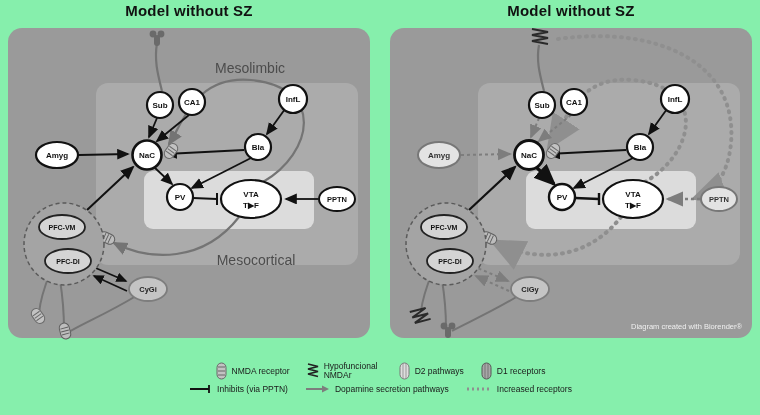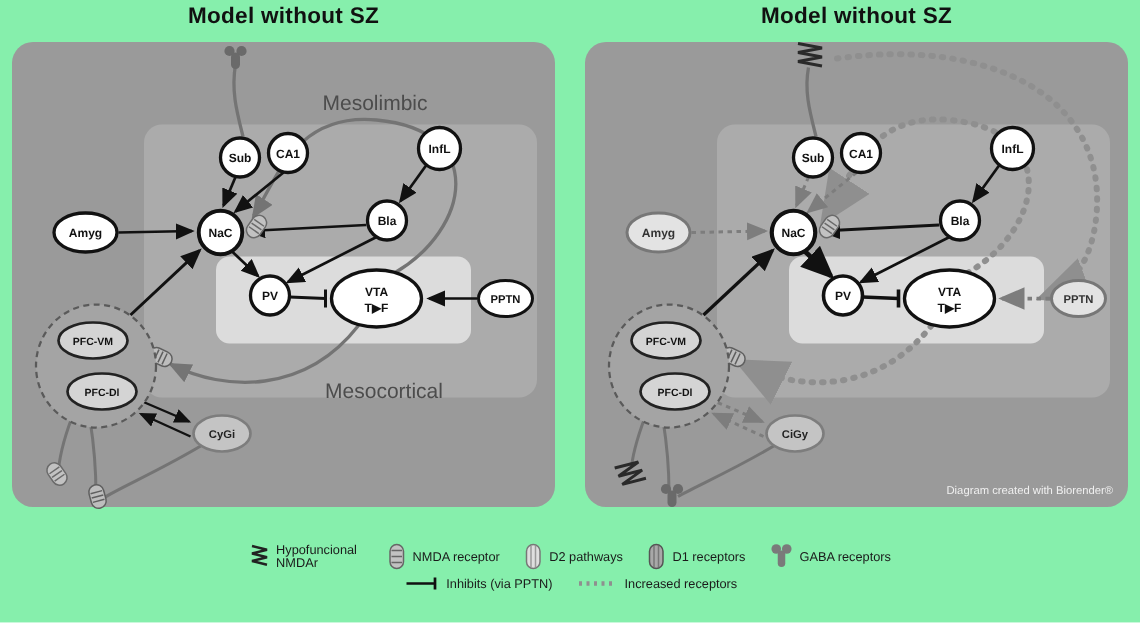--- a/index.html
+++ b/index.html
@@ -253,63 +253,62 @@
       <ellipse cx="140" cy="264" rx="19" ry="12" fill="#c4c4c4" stroke="#7d7d7d" stroke-width="1.8"></ellipse>
       <text x="140" y="267" text-anchor="middle" font-size="7.5" font-weight="bold" fill="#222">CiGy</text>
     </g>
 
     <text x="352" y="304" text-anchor="end" font-size="7.5" fill="#f0f0f0">Diagram created with Biorender®</text>
   </svg>
 
   <div class="legend">
     <div class="legend-row">
       <div class="legend-item">
-        <svg width="14" height="18">
-          <path d="M2,2 L12,4.5 L2,7 L12,9.5 L2,12 L12,14.5" stroke="#222" stroke-width="1.6" fill="none"></path>
-        </svg>
-        <span class="wrap2">Hypofuncional NMDAr</span>
-      </div>
-      <div class="legend-item">
         <svg width="13" height="18">
           <rect x="2" y="1" width="9" height="16" rx="4.5" fill="#c2c2c2" stroke="#666"></rect>
           <path d="M3,5 H10 M3,9 H10 M3,13 H10" stroke="#666" stroke-width="1"></path>
         </svg>
         <span>NMDA receptor</span>
       </div>
       <div class="legend-item">
+        <svg width="14" height="18">
+          <path d="M2,2 L12,4.5 L2,7 L12,9.5 L2,12 L12,14.5" stroke="#222" stroke-width="1.6" fill="none"></path>
+        </svg>
+        <span class="wrap2">Hypofuncional NMDAr</span>
+      </div>
+      <div class="legend-item">
         <svg width="13" height="18">
           <rect x="2" y="1" width="9" height="16" rx="4.5" fill="#dedede" stroke="#777"></rect>
           <path d="M5,2 V16 M8,2 V16" stroke="#999" stroke-width="1"></path>
         </svg>
         <span>D2 pathways</span>
       </div>
       <div class="legend-item">
         <svg width="13" height="18">
           <rect x="2" y="1" width="9" height="16" rx="4.5" fill="#a8a8a8" stroke="#555"></rect>
           <path d="M5,2 V16 M8,2 V16" stroke="#777" stroke-width="1"></path>
         </svg>
         <span>D1 receptors</span>
       </div>
-      <div class="legend-item">
-        <svg width="16" height="18">
-          <circle cx="4.5" cy="4" r="3.2" fill="#7a7a7a"></circle>
-            <circle cx="11.5" cy="4" r="3.2" fill="#7a7a7a"></circle>
-          <rect x="5.5" y="5" width="5" height="11" rx="2.5" fill="#7a7a7a"></rect>
-        </svg>
-        <span>GABA receptors</span>
-      </div>
     </div>
     <div class="legend-row">
       <div class="legend-item">
         <svg width="25" height="10">
           <path d="M2,5 H21 M21,1 V9" stroke="#111" stroke-width="1.8" fill="none"></path>
         </svg>
         <span>Inhibits (via PPTN)</span>
       </div>
       <div class="legend-item">
+        <svg width="27" height="10">
+          <path d="M2,5 H18" stroke="#7d7d7d" stroke-width="2"></path>
+            <polygon points="18,1.5 25,5 18,8.5" fill="#7d7d7d"></polygon>
+        </svg>
+        <span>Dopamine secretion pathways</span>
+      </div>
+      <div class="legend-item">
         <svg width="28" height="10">
           <path d="M2,5 H26" stroke="#8f8f8f" stroke-width="3" stroke-dasharray="2,3"></path>
         </svg>
         <span>Increased receptors</span>
       </div>
     </div>
   </div>
 
 </div>
 

